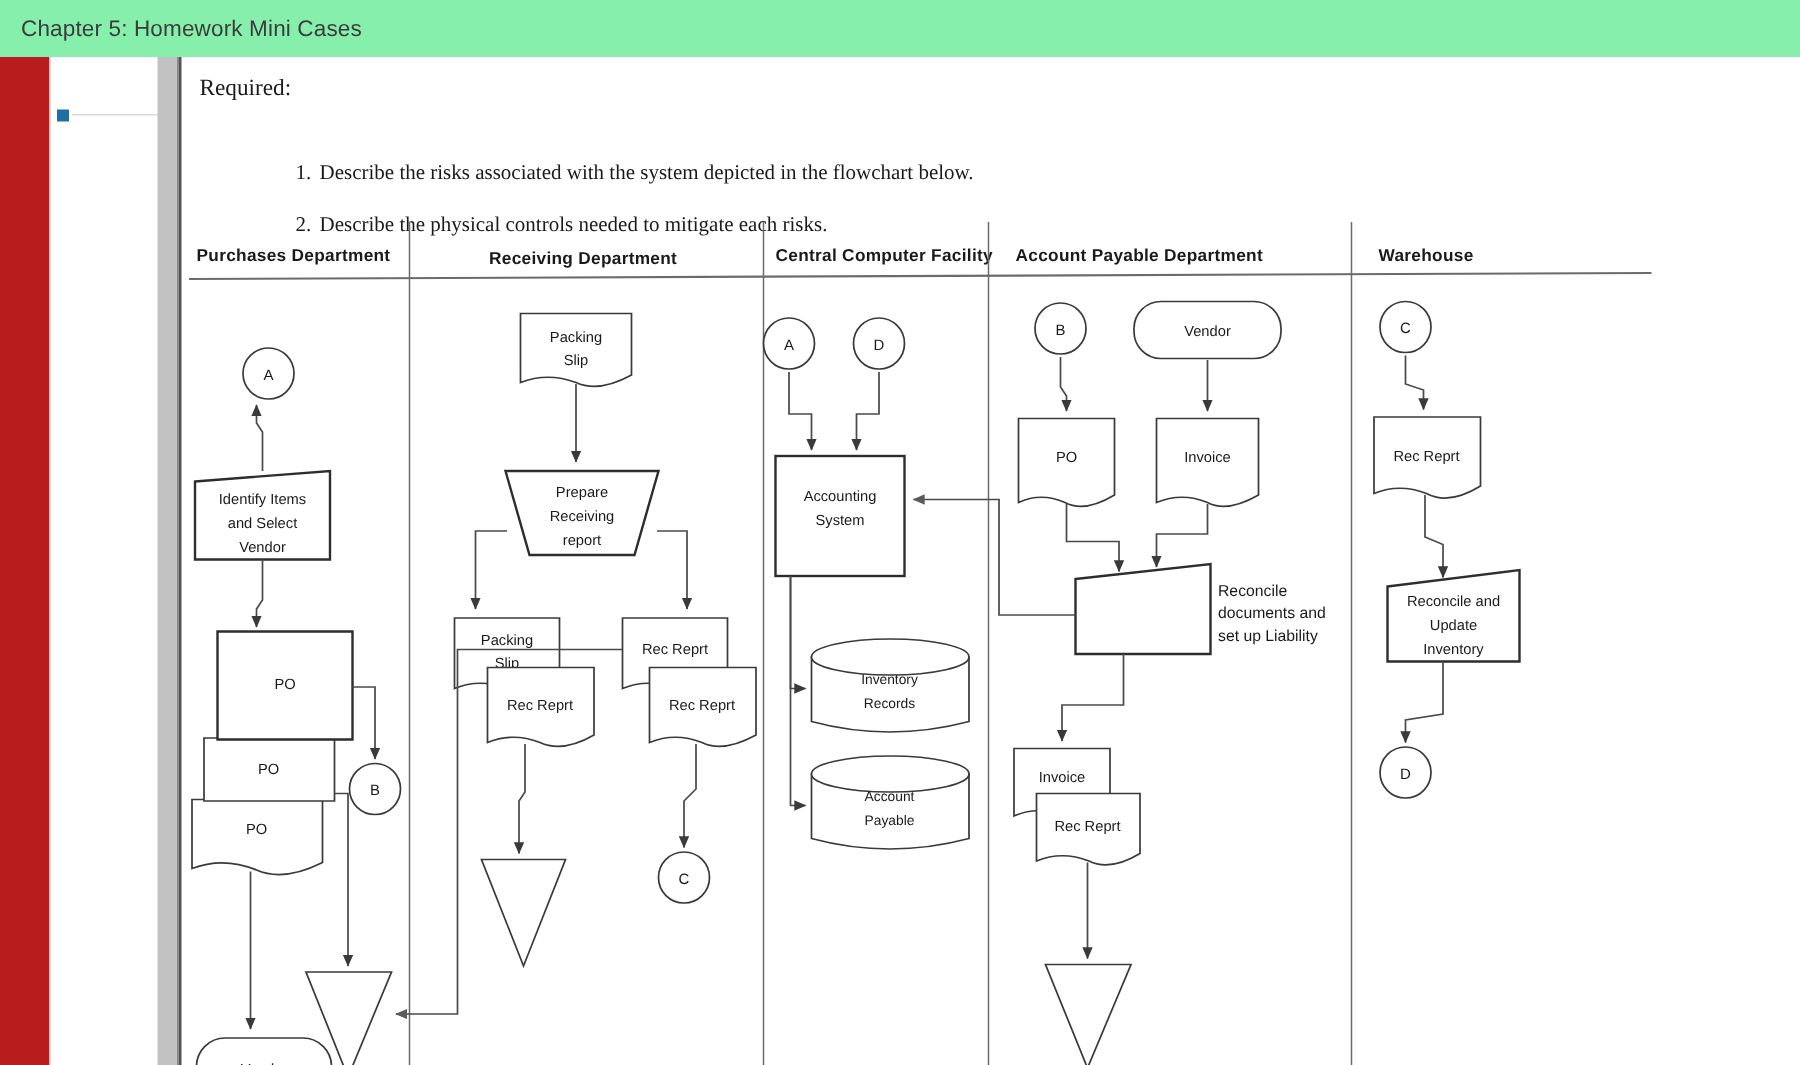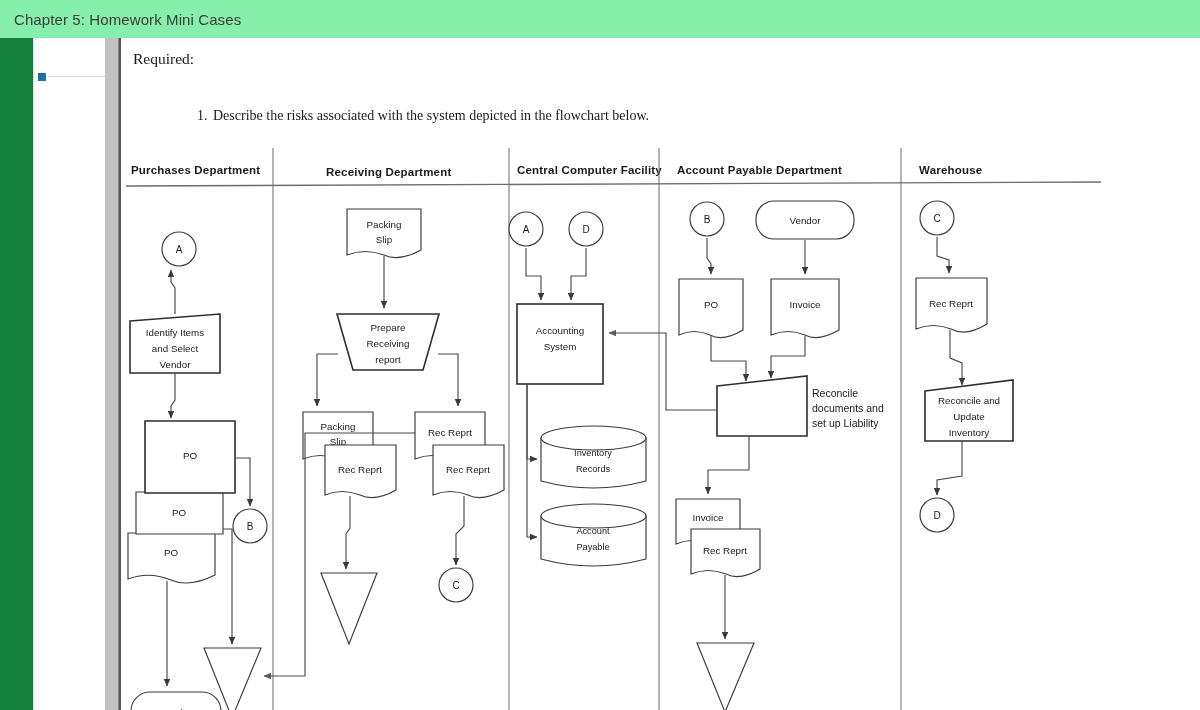--- a/index.html
+++ b/index.html
@@ -13,21 +13,21 @@
   #app{position:relative;width:1200px;height:710px;}
   #titlebar{
     position:absolute;left:0;top:0;width:1200px;height:38px;
     background:#86efac;border-bottom:1px solid #e2e2e2;
     display:flex;align-items:center;
   }
   #titlebar .title{
     margin-left:14px;font-size:15px;color:#3c3c3c;
     font-family:"Liberation Sans", sans-serif;letter-spacing:.1px;
   }
-  #workspace{position:absolute;left:0;top:38px;width:1200px;height:672px;background:#15803d;}
+  #workspace{position:absolute;left:0;top:38px;width:1200px;height:672px;background:#b91c1c;}
 
   
   #left-rail{
     position:absolute;left:33px;top:0px;width:72px;height:672px;
     background:#ffffff;border-left:1px solid #dcdcdc;border-right:1px solid #dcdcdc;
   }
   #rail-marker{
     position:absolute;left:38px;top:35px;width:8px;height:8px;background:#1f6fa5;
   }
   #rail-line{
@@ -85,20 +85,23 @@
 
     <div id="page">
       <div id="page-rule"></div>
 
       <div class="doc-text" id="required-label">Required:</div>
 
       <ul class="doc-text" id="req-list">
         <li>
           <span class="num">1.</span><span>Describe the risks associated with the system depicted in the flowchart below.</span>
         </li>
+        <li>
+          <span class="num">2.</span><span>Describe the physical controls needed to mitigate each risks.</span>
+        </li>
       </ul>
 
       <svg id="chart" viewBox="0 0 1082 592">
         <defs>
           <marker id="ar" markerWidth="8" markerHeight="8" refX="6.5" refY="3" orient="auto" markerUnits="strokeWidth">
             <path d="M0,0 L7,3 L0,6 z" fill="#3a3a3a"></path>
           </marker>
           <marker id="arL" markerWidth="8" markerHeight="8" refX="6.5" refY="3" orient="auto" markerUnits="strokeWidth">
             <path d="M0,0 L7,3 L0,6 z" fill="#5a5a5a"></path>
           </marker>

